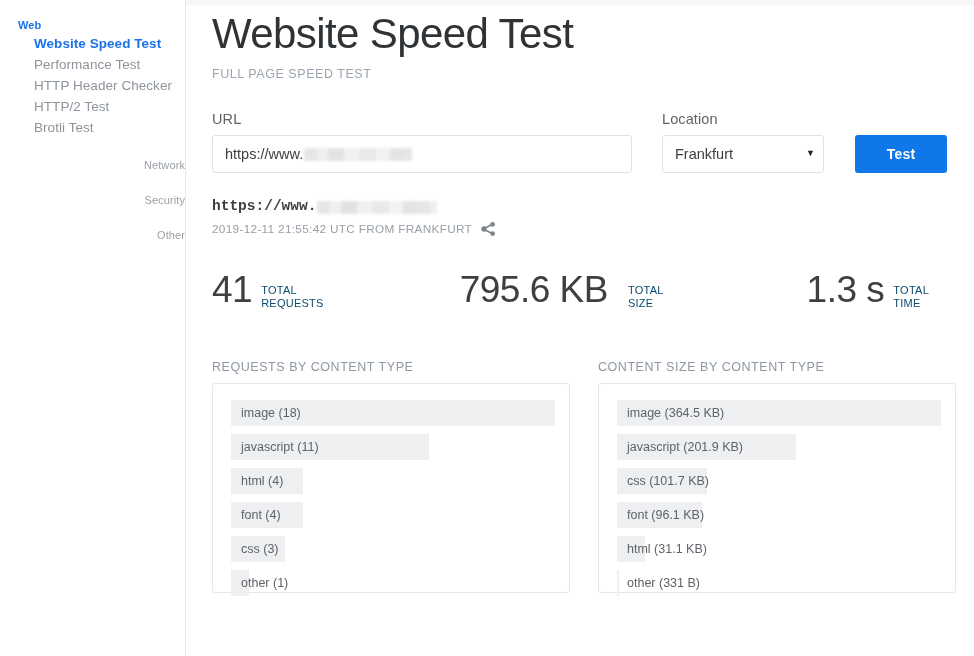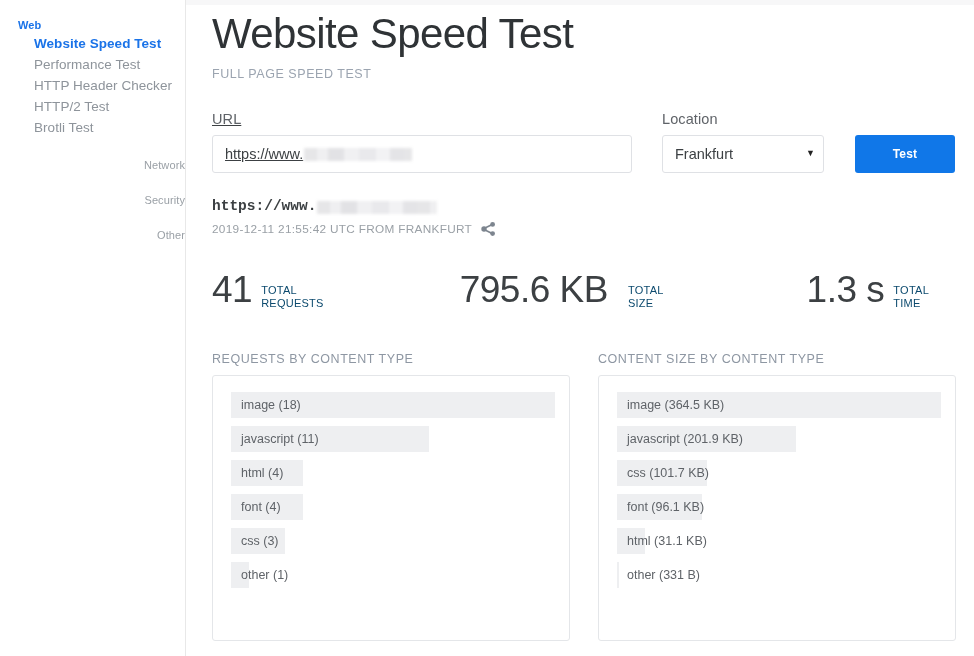--- a/index.html
+++ b/index.html
@@ -72,21 +72,21 @@
     letter-spacing: 0.55px;
     margin-top: 9px;
   }
 
   
   .form-row {
     display: flex;
     align-items: flex-end;
     margin-top: 30px;
   }
-  .field-url { width: 420px; text-decoration: underline; }
+  .field-url { width: 420px; }
   .field-loc { width: 162px; margin-left: 30px; }
   .field-label {
     font-size: 14.5px;
     color: #5f6368;
     margin-bottom: 8px;
     letter-spacing: 0.1px;
   }
   .text-input {
     width: 100%;
     height: 38px;
@@ -138,27 +138,27 @@
   .select-caret {
     position: absolute;
     right: 9px; top: 14px;
     font-size: 9px;
     color: #222;
     pointer-events: none;
     line-height: 1;
   }
   .test-btn {
     margin-left: 31px;
-    width: 100px;
+    width: 92px;
     height: 38px;
     background: #1077e8;
     border: none;
     border-radius: 3px;
     color: #ffffff;
-    font-size: 12px;
+    font-size: 14px;
     font-weight: bold;
     font-family: "Liberation Sans", sans-serif;
     cursor: pointer;
     letter-spacing: 0.2px;
   }
 
   
   .result-block { margin-top: 26px; }
   .result-url {
     font-family: "Liberation Mono", monospace;
@@ -203,33 +203,33 @@
   }
   .stat-s1 { margin-left: 0px; }
   .stat-s2 { margin-left: 136px; gap: 11px; }
   .stat-s3 { margin-left: 143px; }
 
   
   .charts {
     display: flex;
     margin-top: 43px;
   }
-  .chart-col { width: 358px; }
+  .chart-col { width: 358px; margin-top: 8px; }
   .chart-col + .chart-col { margin-left: 28px; }
   .chart-title {
     font-size: 12.5px;
     color: #8e97a3;
     letter-spacing: 0.55px;
     margin-bottom: 9px;
   }
   .chart-box {
     border: 1px solid #e4e6e9;
     border-radius: 3px;
     background: #fff;
-    height: 266px;
+    height: 210px;
     padding: 16px 14px 16px 18px;
   }
   .bar-row {
     height: 26px;
     margin-bottom: 8px;
     position: relative;
     display: flex;
     align-items: center;
   }
   .bar-fill {

